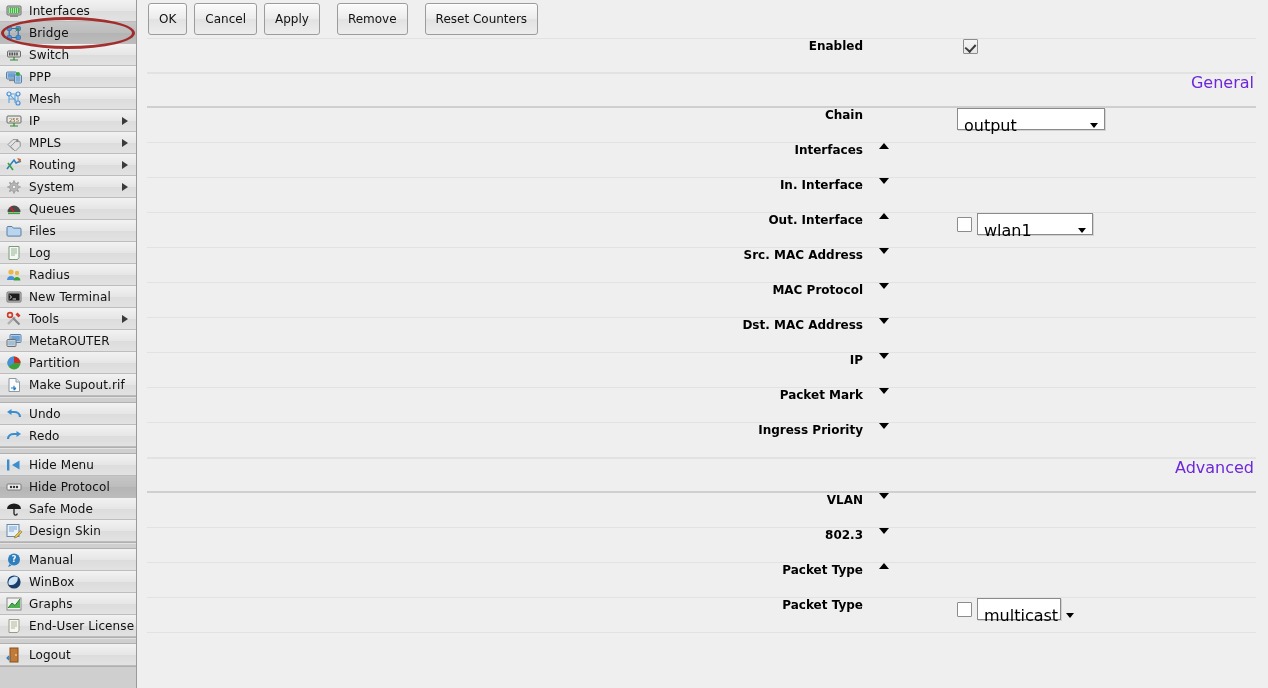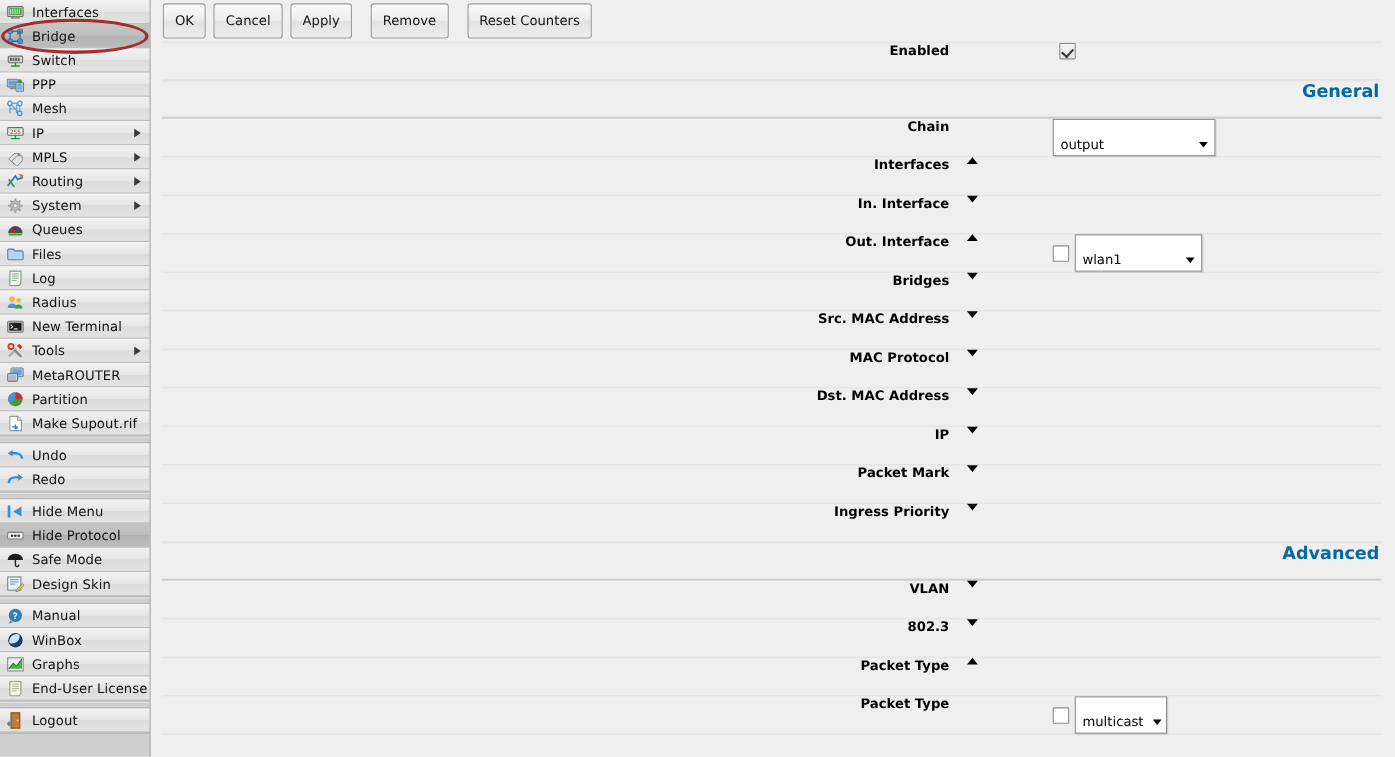--- a/index.html
+++ b/index.html
@@ -120,21 +120,21 @@
   }
 
   .section{
     height:35px;display:flex;align-items:flex-end;justify-content:flex-end;
     border-bottom:2px solid #cfcfcf;
     border-top:1px solid #e2e2e2;
     box-sizing:border-box;
     padding-right:2px;
   }
   .section .stitle{
-    font-size:16px;font-weight:bold;color:#0369a1;
+    font-size:16px;font-weight:normal;color:#6d28d9;
     line-height:20px;padding-bottom:13px;
     font-family:"DejaVu Sans","Liberation Sans",sans-serif;
   }
 
   .chk{
     width:15px;height:15px;box-sizing:border-box;
     border:1px solid #8c8c8c;background:#fff;border-radius:1px;
     display:inline-block;position:relative;
   }
   .chk.checked{
@@ -142,25 +142,25 @@
     border:1px solid #8c8c8c;
   }
   .chk.checked:after{
     content:"";position:absolute;left:3px;top:2px;
     width:5px;height:8px;
     border:solid #3a3a3a;border-width:0 2px 2px 0;
     transform:rotate(42deg);
   }
 
   .select{
-    height:34px;box-sizing:border-box;
+    height:22px;box-sizing:border-box;
     border:1px solid #8a8a8a;background:#fff;
     display:inline-flex;align-items:center;
     padding:12px 4px 0 6px;
-    font-size:12px;color:#000;
+    font-size:16px;color:#000;
     box-shadow:1px 1px 0 rgba(0,0,0,.12);
     position:relative;
     cursor:default;
   }
   .select .val{flex:1;white-space:nowrap;}
   .select .dd{
     width:0;height:0;border-top:5px solid #000;
     border-left:4px solid transparent;border-right:4px solid transparent;
     margin-left:8px;margin-right:2px;
   }
@@ -606,26 +606,20 @@
           </div>
         <div class="field" style="margin-left:60px;">
           <span class="chk"></span>
           <span class="select w-iface">
             <span class="val">wlan1</span>
             <span class="dd"></span>
           </span>
         </div>
       </div>
 
-      <div class="row">
-        <div class="label">Bridges</div>
-        <div class="toggler">
-            <span class="caret-down"></span>
-          </div>
-      </div>
 
       <div class="row">
         <div class="label">Src. MAC Address</div>
         <div class="toggler">
             <span class="caret-down"></span>
           </div>
       </div>
 
       <div class="row">
         <div class="label">MAC Protocol</div>

